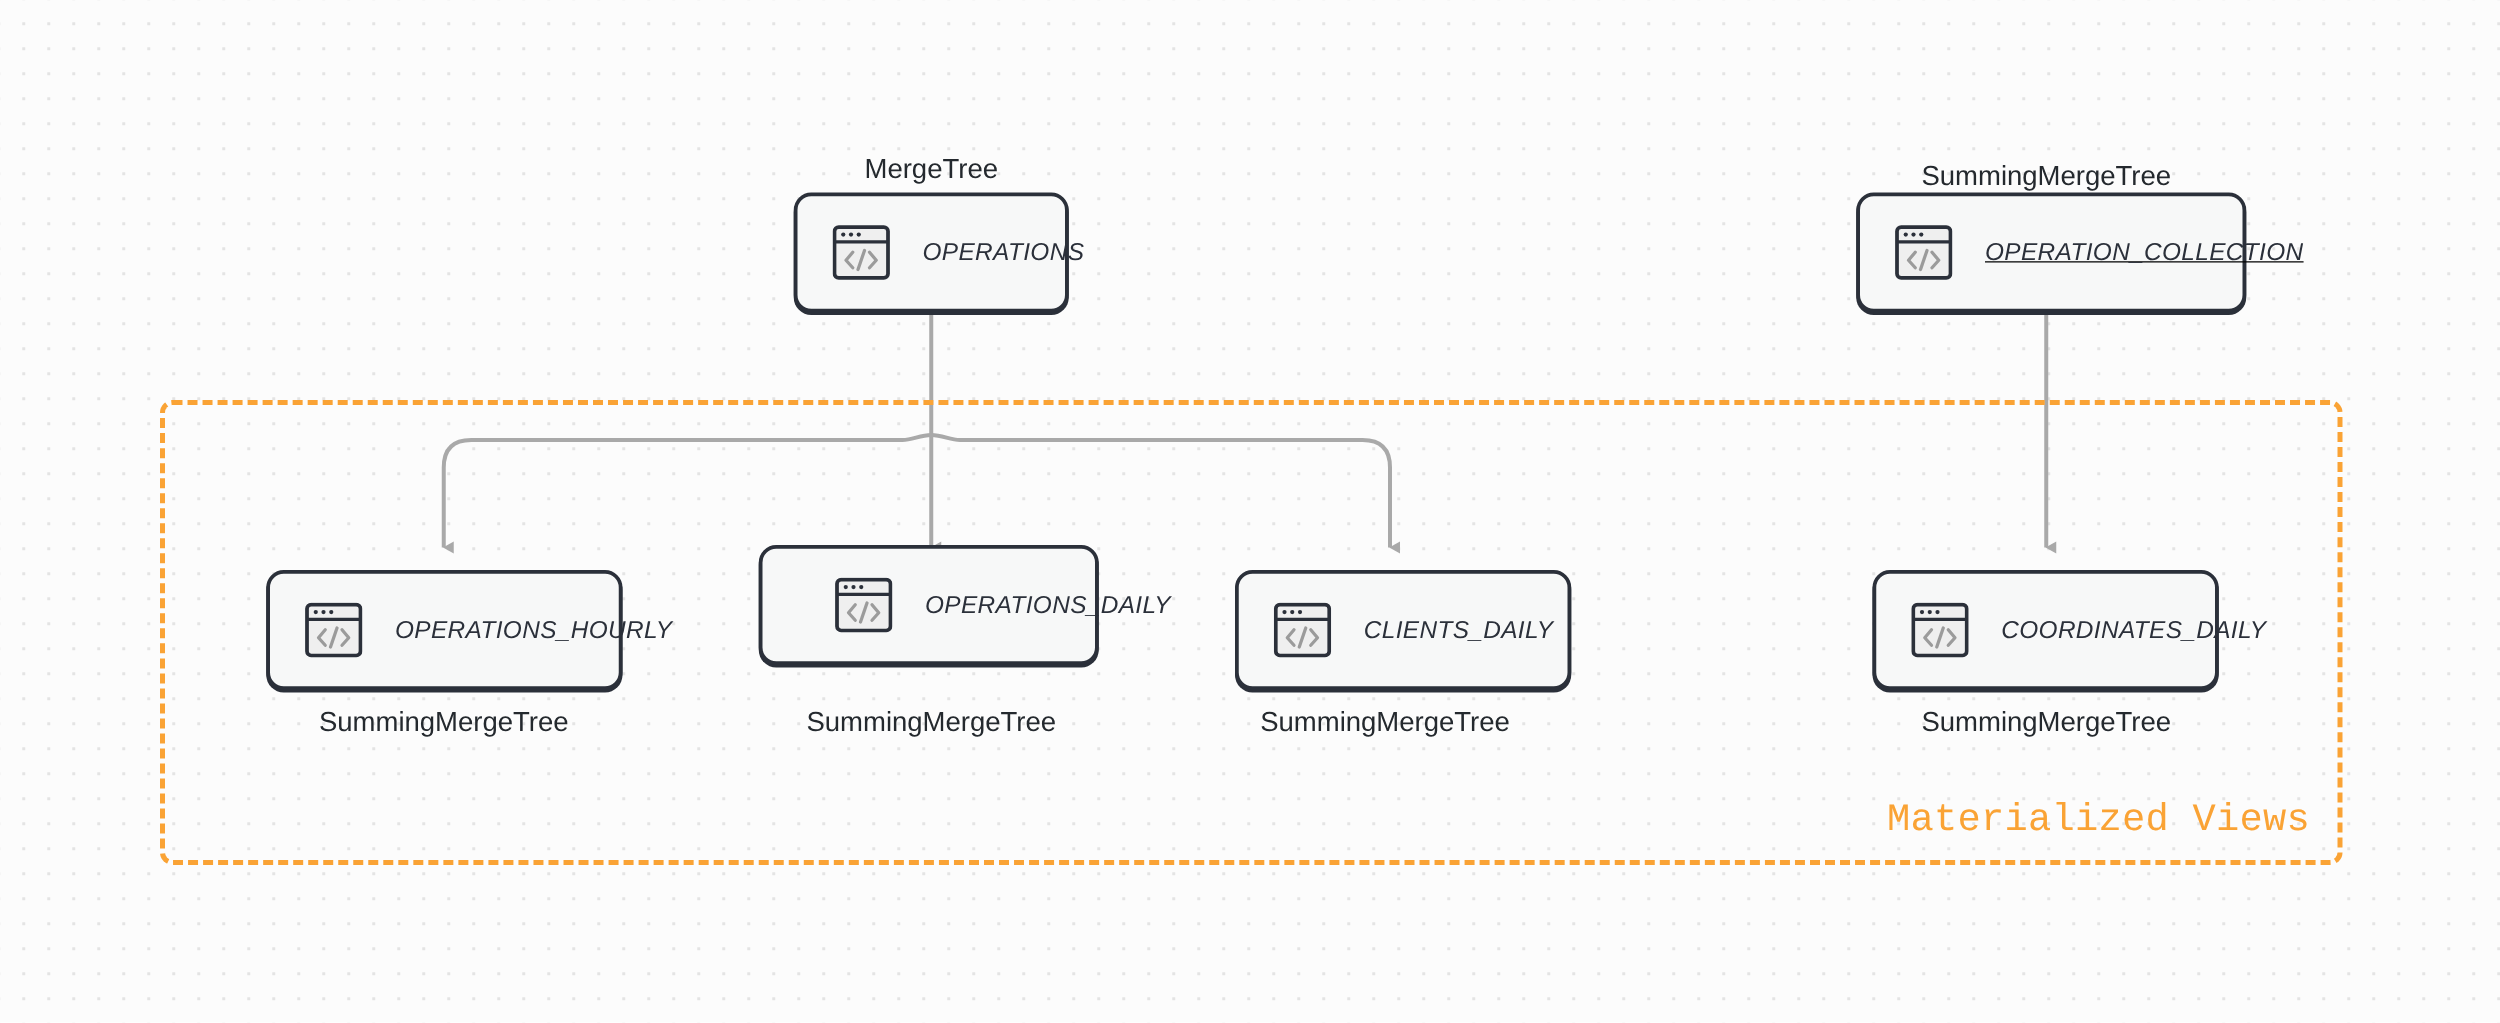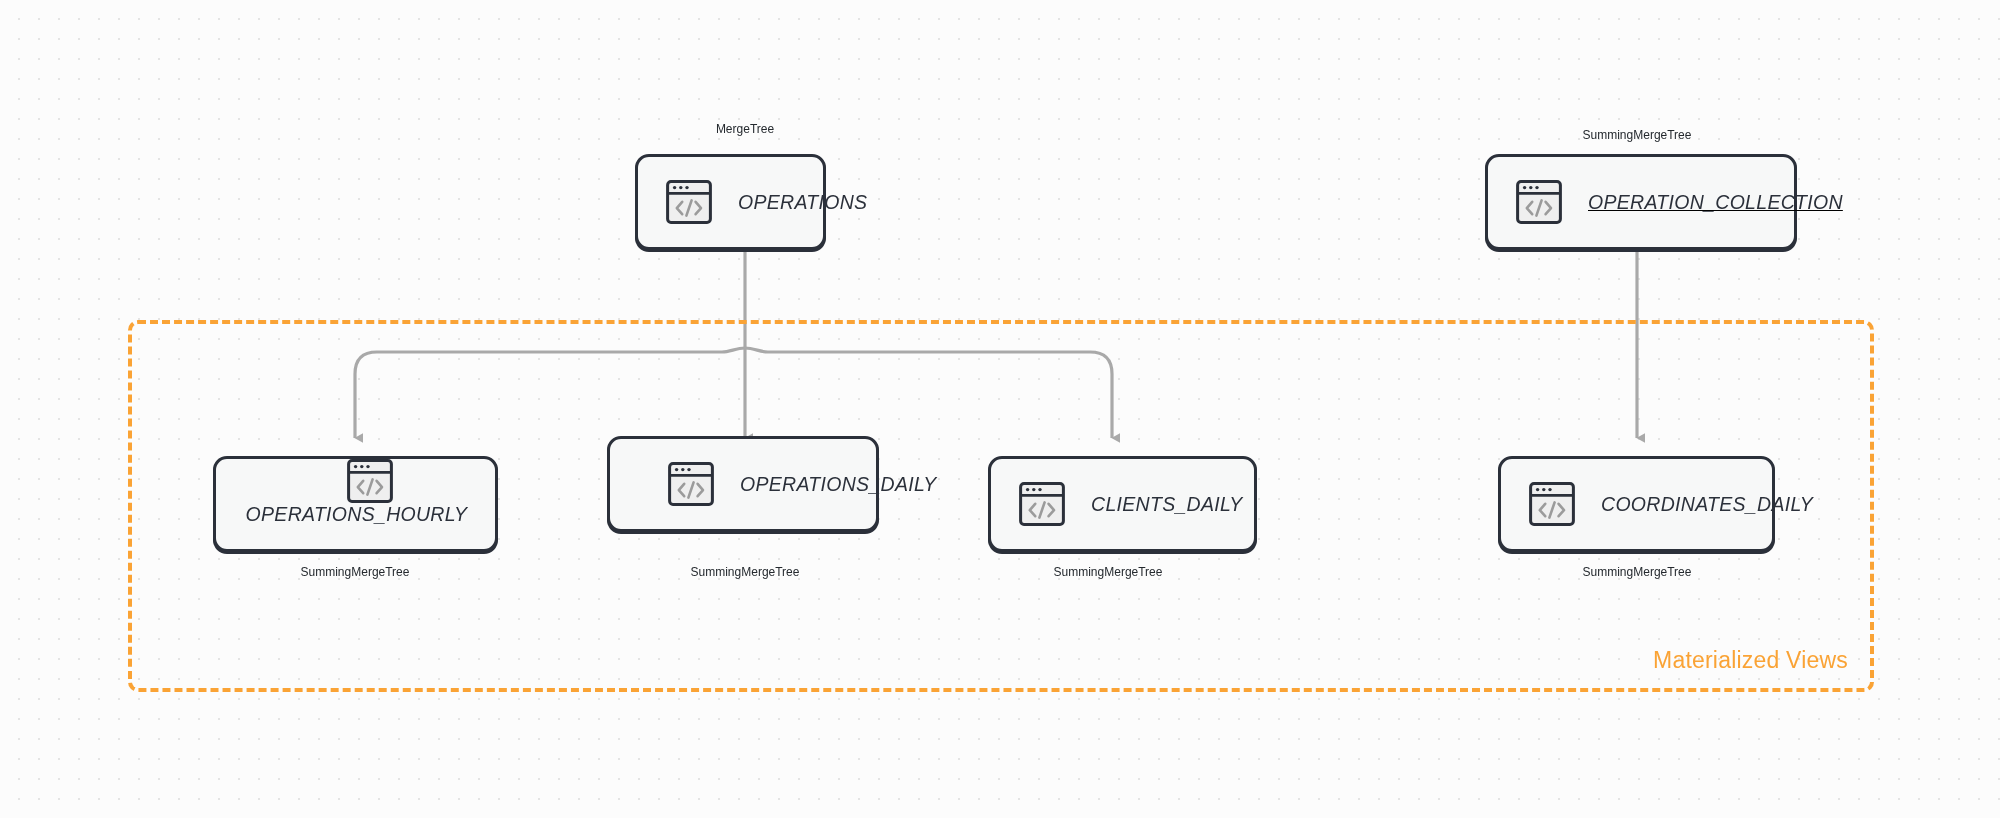--- a/index.html
+++ b/index.html
@@ -34,23 +34,24 @@
     height: 372px;
     border: 4px dashed #faa335;
     border-radius: 10px;
     box-sizing: border-box;
   }
   .mv-group-label {
     position: absolute;
     right: 22px;
     bottom: 14px;
     color: #faa335;
-    font-size: 23px;
+    font-size: 31px;
     letter-spacing: 0.2px;
     white-space: nowrap;
+    font-family: Liberation Mono, monospace;
   }
   
   .node {
     position: absolute;
     box-sizing: border-box;
     background: #f7f8f8;
     border: 3px solid #2b303a;
     border-radius: 14px;
     display: flex;
     align-items: center;
@@ -68,21 +69,21 @@
     margin-right: 24px;
     font-style: italic;
     font-size: 19.5px;
     color: #2b303a;
     letter-spacing: 0.3px;
     white-space: nowrap;
   }
   
   .engine-caption {
     position: absolute;
-    font-size: 12px;
+    font-size: 22px;
     color: #24292e;
     white-space: nowrap;
     text-align: center;
     transform: translateX(-50%);
   }
 </style>
 </head>
 <body>
 
 <div id="canvas">
@@ -105,21 +106,21 @@
     <path d="M1637,252 L1637,438" fill="none" stroke="#a9a9a9" stroke-width="3.2" marker-end="url(#ah)"></path>
   </svg>
 
   <div class="mv-group">
     <div class="mv-group-label">Materialized Views</div>
   </div>
 
   <div class="engine-caption" style="left:745px; top:122px;">MergeTree</div>
   <div class="engine-caption" style="left:1637px; top:128px;">SummingMergeTree</div>
 
-  <div class="node" style="left:635px; top:154px; width:191px;">
+  <div class="node" style="left:635px; top:154px; width:220px;">
     <svg class="ico" viewBox="0 0 46 44" xmlns="http://www.w3.org/2000/svg">
       <rect x="1.6" y="1.6" width="42.8" height="40.8" rx="3.4" fill="#efefef" stroke="#2b303a" stroke-width="3"></rect>
       <line x1="1.6" y1="13.4" x2="44.4" y2="13.4" stroke="#2b303a" stroke-width="2.6"></line>
       <circle cx="8.6" cy="7.6" r="1.7" fill="#2b303a"></circle>
       <circle cx="14.8" cy="7.6" r="1.7" fill="#2b303a"></circle>
       <circle cx="21" cy="7.6" r="1.7" fill="#2b303a"></circle>
       <path d="M16.2,21.8 L10.8,28.2 L16.2,34.2" fill="none" stroke="#9b9b9b" stroke-width="2.6" stroke-linecap="round" stroke-linejoin="round"></path>
       <path d="M29.6,21.8 L35,28.2 L29.6,34.2" fill="none" stroke="#9b9b9b" stroke-width="2.6" stroke-linecap="round" stroke-linejoin="round"></path>
       <line x1="25.6" y1="20.4" x2="20.4" y2="35.6" stroke="#9b9b9b" stroke-width="2.6" stroke-linecap="round"></line>
     </svg>
@@ -133,21 +134,21 @@
       <circle cx="8.6" cy="7.6" r="1.7" fill="#2b303a"></circle>
       <circle cx="14.8" cy="7.6" r="1.7" fill="#2b303a"></circle>
       <circle cx="21" cy="7.6" r="1.7" fill="#2b303a"></circle>
       <path d="M16.2,21.8 L10.8,28.2 L16.2,34.2" fill="none" stroke="#9b9b9b" stroke-width="2.6" stroke-linecap="round" stroke-linejoin="round"></path>
       <path d="M29.6,21.8 L35,28.2 L29.6,34.2" fill="none" stroke="#9b9b9b" stroke-width="2.6" stroke-linecap="round" stroke-linejoin="round"></path>
       <line x1="25.6" y1="20.4" x2="20.4" y2="35.6" stroke="#9b9b9b" stroke-width="2.6" stroke-linecap="round"></line>
     </svg>
     <span class="node-label">OPERATION_COLLECTION</span>
   </div>
 
-  <div class="node" style="left:213px; top:456px; width:285px;flex-direction:column;">
+  <div class="node" style="left:213px; top:456px; width:285px;">
     <svg class="ico" viewBox="0 0 46 44" xmlns="http://www.w3.org/2000/svg">
       <rect x="1.6" y="1.6" width="42.8" height="40.8" rx="3.4" fill="#efefef" stroke="#2b303a" stroke-width="3"></rect>
       <line x1="1.6" y1="13.4" x2="44.4" y2="13.4" stroke="#2b303a" stroke-width="2.6"></line>
       <circle cx="8.6" cy="7.6" r="1.7" fill="#2b303a"></circle>
       <circle cx="14.8" cy="7.6" r="1.7" fill="#2b303a"></circle>
       <circle cx="21" cy="7.6" r="1.7" fill="#2b303a"></circle>
       <path d="M16.2,21.8 L10.8,28.2 L16.2,34.2" fill="none" stroke="#9b9b9b" stroke-width="2.6" stroke-linecap="round" stroke-linejoin="round"></path>
       <path d="M29.6,21.8 L35,28.2 L29.6,34.2" fill="none" stroke="#9b9b9b" stroke-width="2.6" stroke-linecap="round" stroke-linejoin="round"></path>
       <line x1="25.6" y1="20.4" x2="20.4" y2="35.6" stroke="#9b9b9b" stroke-width="2.6" stroke-linecap="round"></line>
     </svg>

